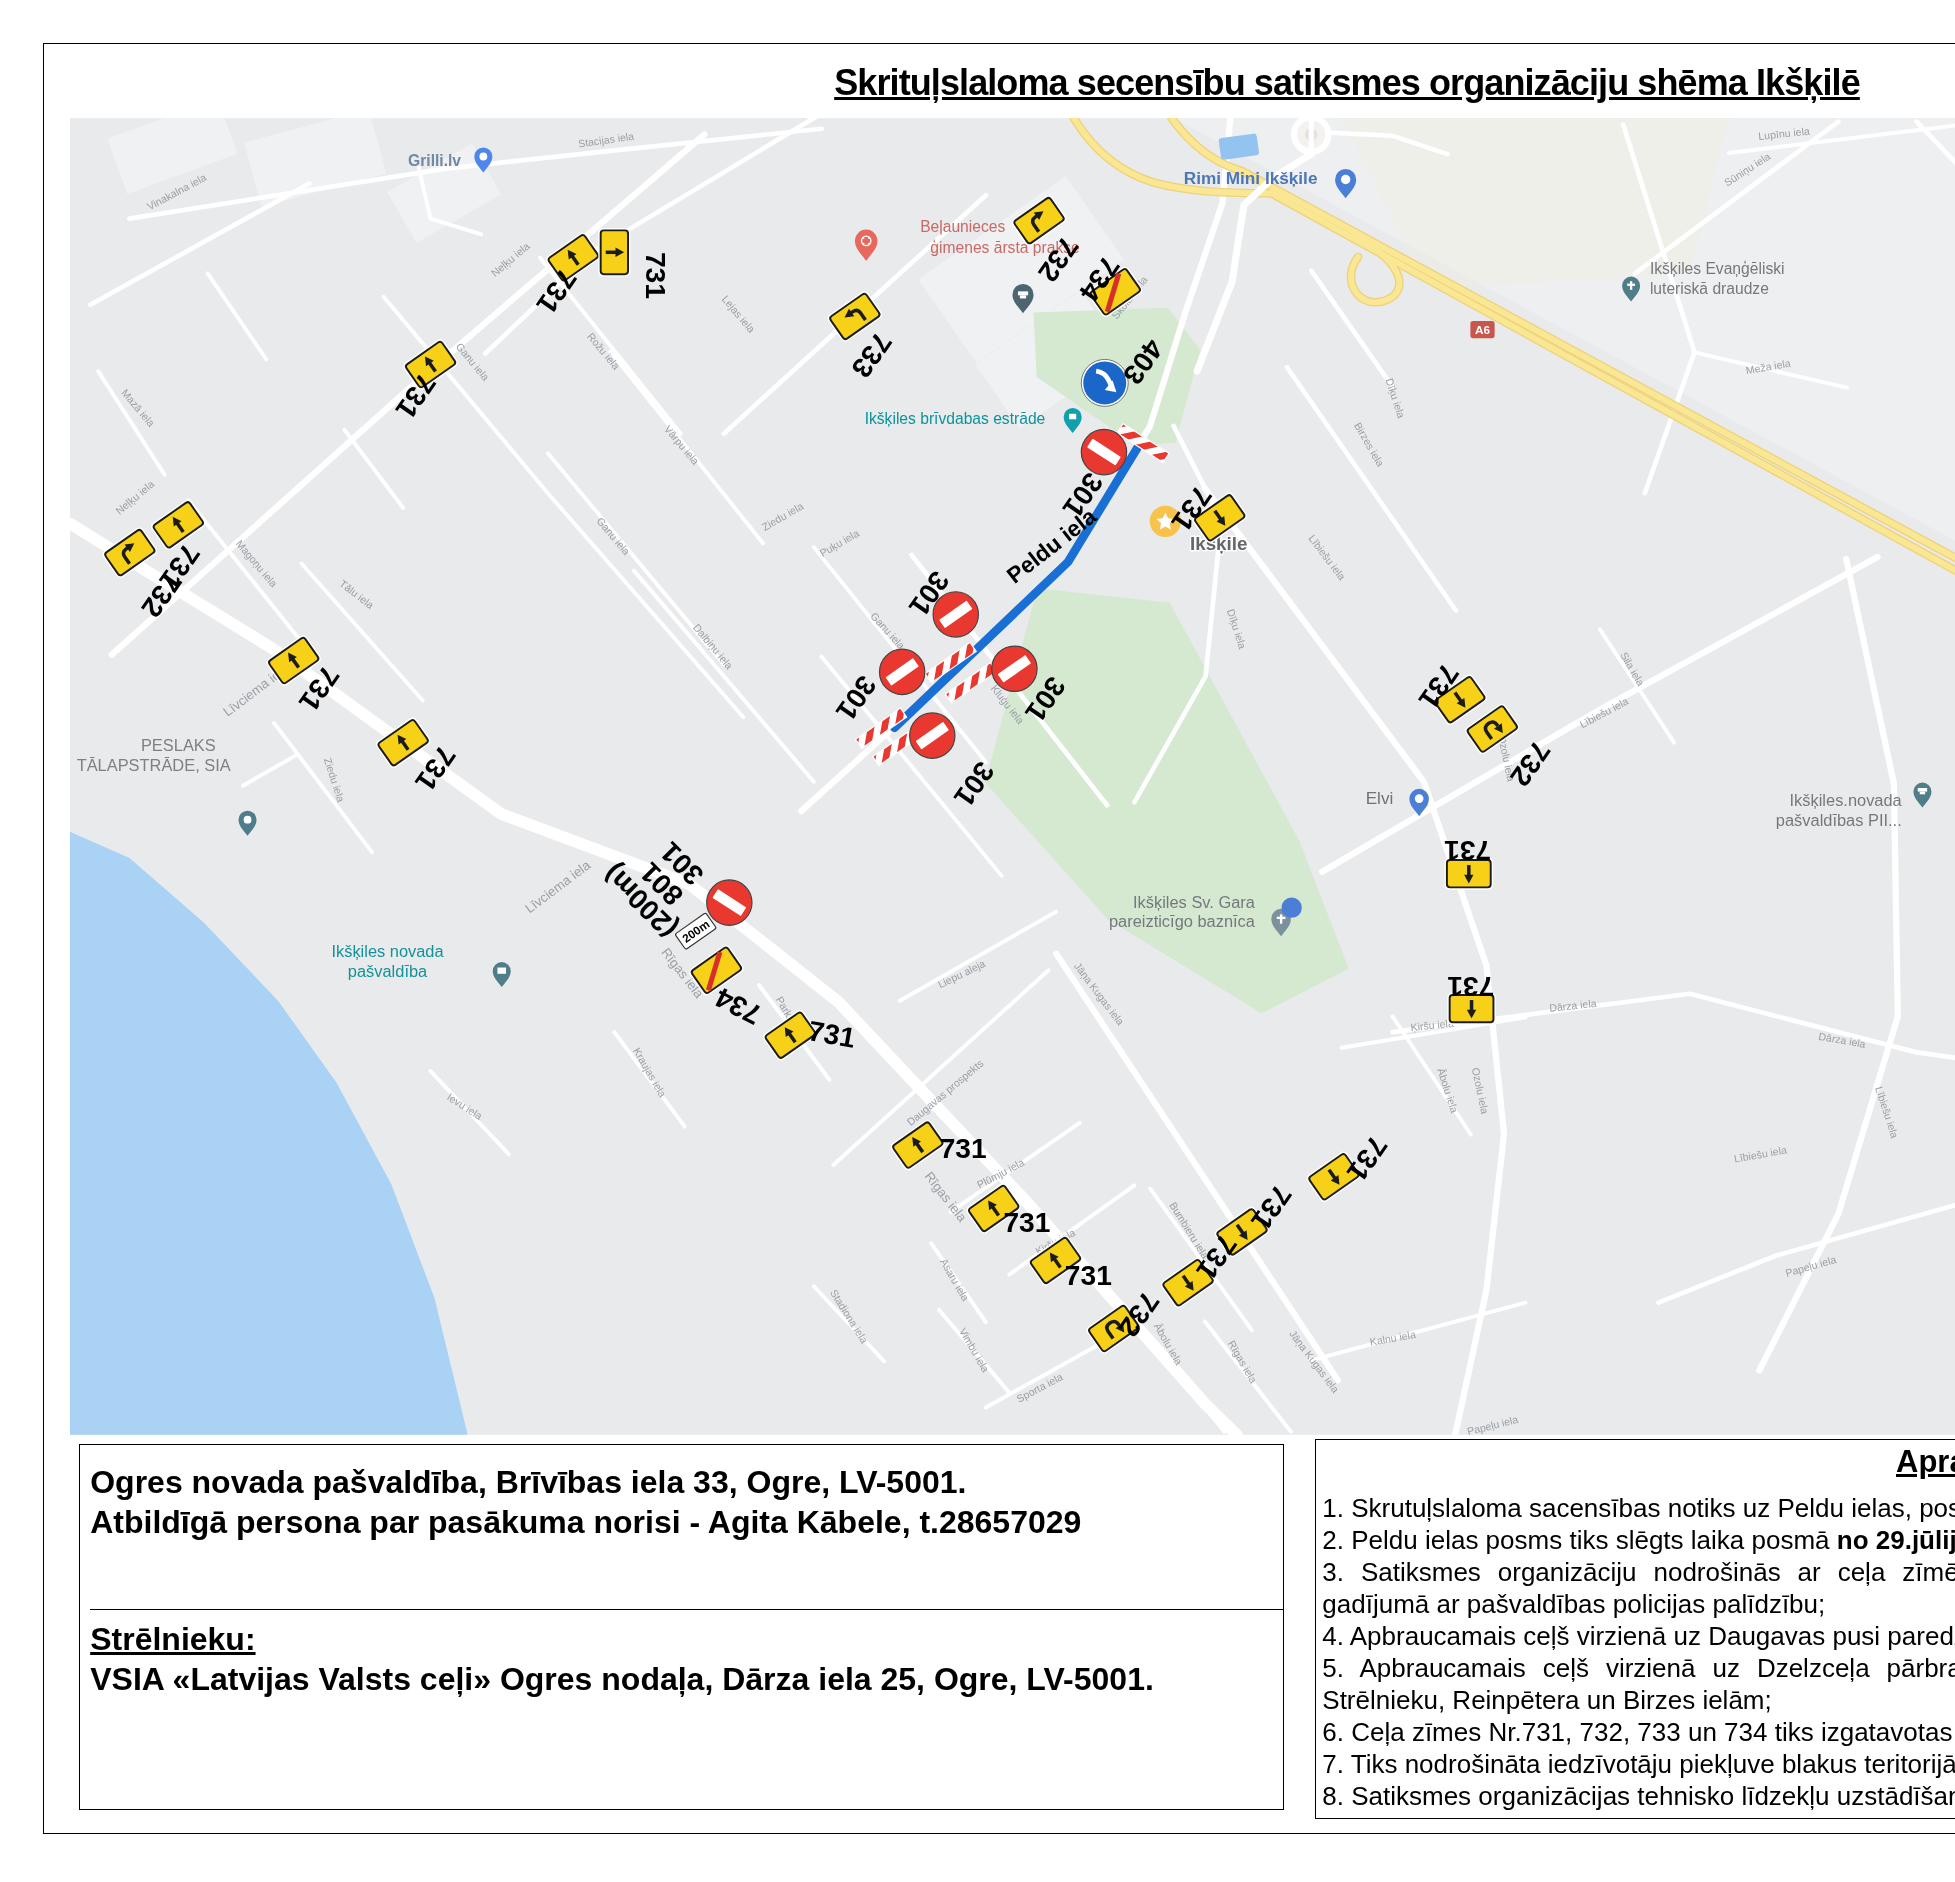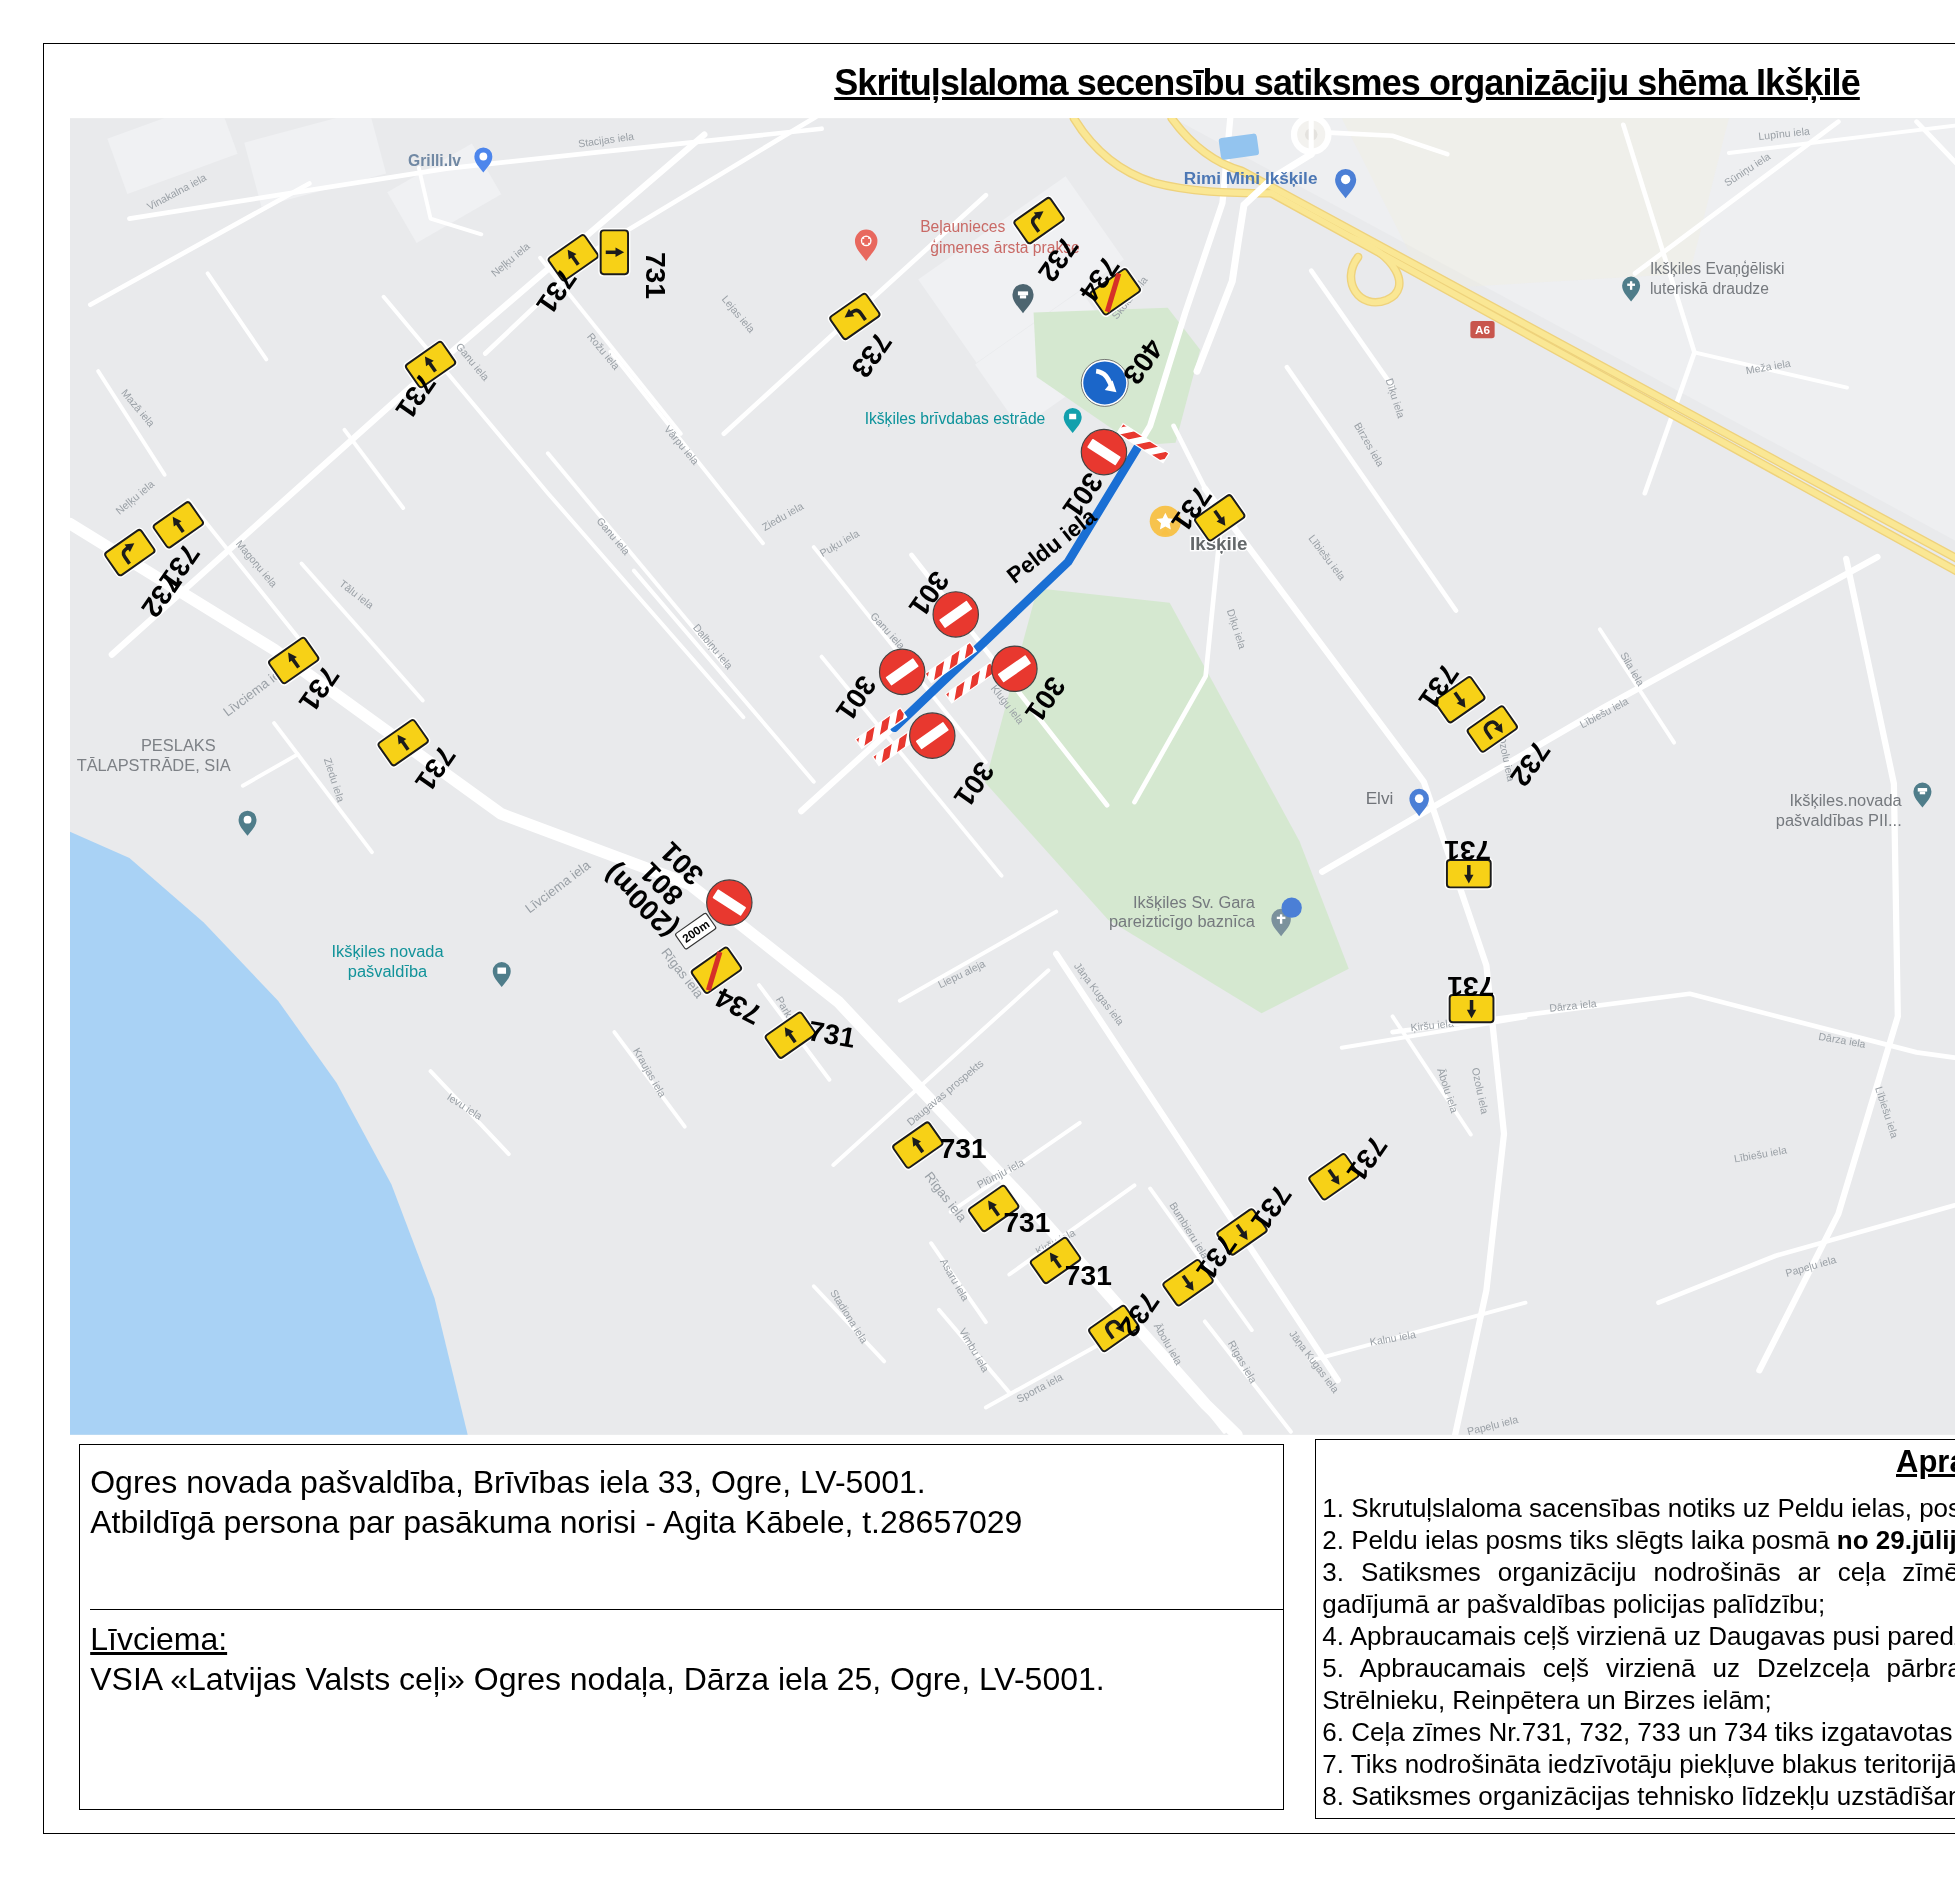--- a/index.html
+++ b/index.html
@@ -2,21 +2,21 @@
 <html style="font-size:6.3px"><head>
 <meta charset="utf-8">
 <style>
 html,body{margin:0;padding:0;width:2686px;height:1882px;background:#ffffff;font-family:"Liberation Sans",sans-serif;overflow:hidden;}
 #frame{position:absolute;left:43px;top:43px;width:2605px;height:1789px;border:1.6px solid #000;background:#fff;}
 #title{position:absolute;left:44px;top:62px;width:2606px;text-align:center;font-size:36px;font-weight:bold;letter-spacing:-0.9px;color:#000;}
 #title span{text-decoration:underline;}
 #map{position:absolute;left:70px;top:118px;}
 .box{position:absolute;border:1.6px solid #000;background:#fff;color:#000;}
 #lbox{left:79px;top:1444px;width:1203px;height:364px;}
-#lbox .in{position:absolute;left:10.2px;top:17px;width:1185px;font-size:32px;font-weight:normal;line-height:40px;}
+#lbox .in{position:absolute;left:10.2px;top:17px;width:1185px;font-size:32px;font-weight:bold;line-height:40px;}
 #rbox{left:1315px;top:1439px;width:1303px;height:378px;}
 #rbox .hd{text-align:center;font-size:31px;font-weight:bold;margin-top:3.9px;}
 #rbox .hd span{text-decoration:underline;}
 #rbox .bd{margin:11.7px 6.3px 0 6.3px;font-size:26px;line-height:32px;}
 #rbox .bd div{text-align:justify;}
 .rule{position:absolute;left:10.2px;top:164px;width:1193px;border-top:1.6px solid #000;}
 </style>
 </head>
 <body>
 <div id="frame"></div>
@@ -551,21 +551,21 @@
 <text transform="translate(1760,2192) rotate(225)" text-anchor="middle">301</text>
 <text transform="translate(1708,2244) rotate(225)" text-anchor="middle">801</text>
 <text transform="translate(1654,2288) rotate(225)" text-anchor="middle">(200m)</text>
 <text transform="translate(2902,912) rotate(125)" text-anchor="middle">403</text>
 <text transform="translate(2700,1412) rotate(-38)" text-anchor="middle" font-size="58px">Peldu iela</text>
 </g>
 </svg>
 <div id="lbox" class="box">
   <div class="in">Ogres novada pašvaldība, Brīvības iela 33, Ogre, LV-5001.<br>Atbildīgā persona par pasākuma norisi - Agita Kābele, t.28657029</div>
   <div class="rule"></div>
-  <div class="in" style="top:174px;"><span style="text-decoration:underline;">Līvciema:</span><br>VSIA «Latvijas Valsts ceļi» Ogres nodaļa, Dārza iela 25, Ogre, LV-5001.</div>
+  <div class="in" style="top:174px;"><span style="text-decoration:underline;">Strēlnieku:</span><br>VSIA «Latvijas Valsts ceļi» Ogres nodaļa, Dārza iela 25, Ogre, LV-5001.</div>
 </div>
 <div id="rbox" class="box">
   <div class="hd"><span>Apraksts:</span></div>
   <div class="bd">
     <div>1. Skrutuļslaloma sacensības notiks uz Peldu ielas, posmā no Lībiešu līdz Peldu ielai 3A;</div>
     <div>2. Peldu ielas posms tiks slēgts laika posmā <b>no 29.jūlija plkst. 16:00 līdz 31.jūlijam plkst. 17:00</b>;</div>
     <div>3. Satiksmes organizāciju nodrošinās ar ceļa zīmēm atbilstoši izstrādātajai shēmai un nepieciešamības gadījumā ar pašvaldības policijas palīdzību;</div>
     <div>4. Apbraucamais ceļš virzienā uz Daugavas pusi paredzēts novirzīt pa Lībiešu, Ozolu, Ābolu un Rīgas ielām;</div>
     <div>5. Apbraucamais ceļš virzienā uz Dzelzceļa pārbrauktuves pusi paredzēts novirzīt pa Līvciema, Neļķu, Strēlnieku, Reinpētera un Birzes ielām;</div>
     <div>6. Ceļa zīmes Nr.731, 732, 733 un 734 tiks izgatavotas no papīra uz pasākuma norises laiku;</div>

